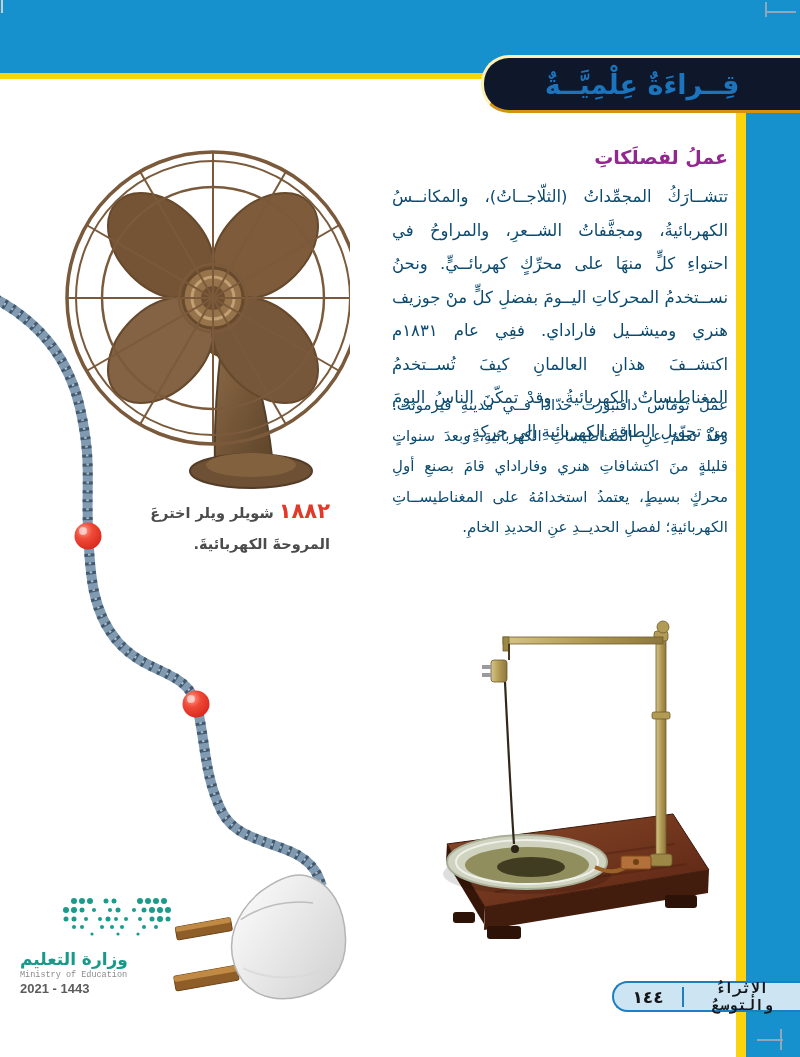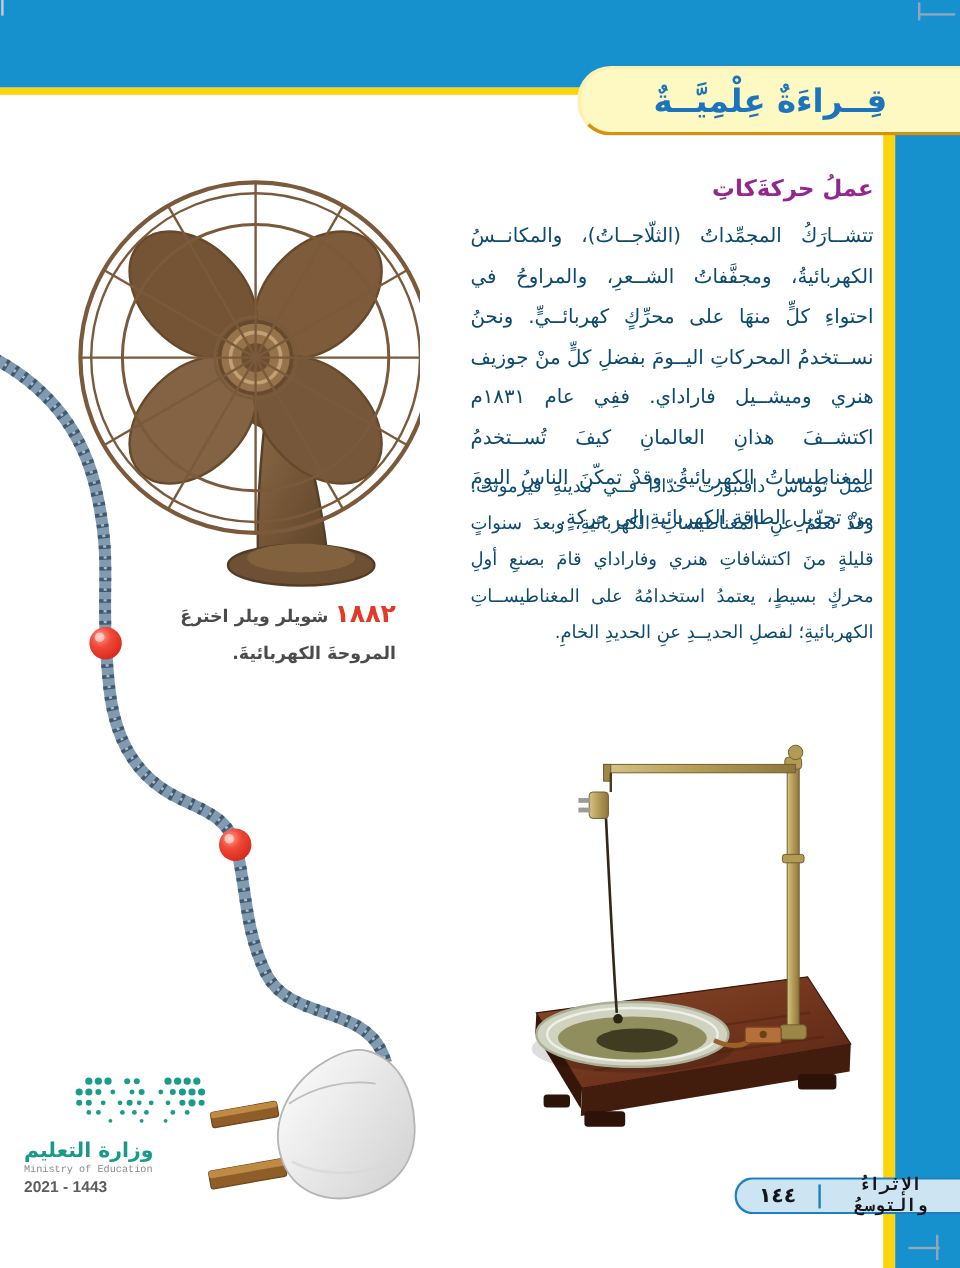--- a/index.html
+++ b/index.html
@@ -9,21 +9,21 @@
     font-family:"DejaVu Sans",sans-serif;
   }
   
   .top-band{position:absolute;left:0;top:0;width:800px;height:73px;background:#1691cd;}
   .top-yellow{position:absolute;left:0;top:73px;width:800px;height:6px;background:#fbd40e;}
   .right-yellow{position:absolute;top:79px;right:54px;width:10px;bottom:0;background:#fbd40e;}
   .right-band{position:absolute;top:79px;right:0;width:54px;bottom:0;background:#1691cd;}
   
   .banner{
     position:absolute;top:55px;right:0;width:316px;height:52px;
-    background:#fef9c3;border:3px solid #fdf0b5;border-right:0;
+    background:#0f172a;border:3px solid #fdf0b5;border-right:0;
     border-bottom:3px solid #d4920e;border-radius:28px 0 0 28px;
     display:flex;align-items:center;justify-content:center;z-index:5;
   }
   .banner-label{color:#1c74bd;font-size:27px;font-weight:bold;direction:rtl;}
   
   .heading{position:absolute;top:146px;right:72px;color:#93278f;
     font-size:19px;font-weight:bold;direction:rtl;z-index:3;}
   .para{position:absolute;right:72px;width:336px;direction:rtl;
     text-align:justify;color:#0c4a6e;z-index:3;}
   .para1{top:180px;font-size:16.5px;line-height:33.5px;}
@@ -70,21 +70,21 @@
 
   <div class="top-band"></div>
   <div class="top-yellow"></div>
   <div class="right-yellow"></div>
   <div class="right-band"></div>
 
   <div class="banner">
     <span class="banner-label">قِــراءَةٌ عِلْمِيَّــةٌ</span>
   </div>
 
-  <div class="heading">عملُ حركةَكاتِ</div>
+  <div class="heading">عملُ لفصلَكاتِ</div>
   <div class="para para1">تتشــارَكُ المجمِّداتُ (الثلّاجــاتُ)، والمكانــسُ الكهربائيةُ، ومجفَّفاتُ الشــعرِ، والمراوحُ في احتواءِ كلٍّ منهَا على محرِّكٍ كهربائــيٍّ. ونحنُ نســتخدمُ المحركاتِ اليــومَ بفضلِ كلٍّ منْ جوزيف هنري وميشــيل فاراداي. ففِي عام ١٨٣١م اكتشــفَ هذانِ العالمانِ كيفَ تُســتخدمُ المغناطيساتُ الكهربائيةُ. وقدْ تمكّنَ الناسُ اليومَ منْ تحويلِ الطاقةِ الكهربائيةِ إلى حركةٍ.</div>
   <div class="para para2">عملَ توماس دافنبورت حدّادًا فــي مدينةِ فيرمونت. وقدْ تعلّمَ عنِ المغناطيساتِ الكهربائيةِ، وبعدَ سنواتٍ قليلةٍ منَ اكتشافاتِ هنري وفاراداي قامَ بصنعِ أولِ محركٍ بسيطٍ، يعتمدُ استخدامُهُ على المغناطيســاتِ الكهربائيةِ؛ لفصلِ الحديــدِ عنِ الحديدِ الخامِ.</div>
 
   <div class="event event1">
     <span class="year">١٨٨٢</span><span>شويلر ويلر اخترعَ المروحةَ الكهربائيةَ.</span>
   </div>
 
   <svg class="fan-svg" width="295" height="368" viewBox="0 0 295 368">
     <defs>
       <linearGradient id="neckGrad" x1="0" y1="0" x2="1" y2="1">

